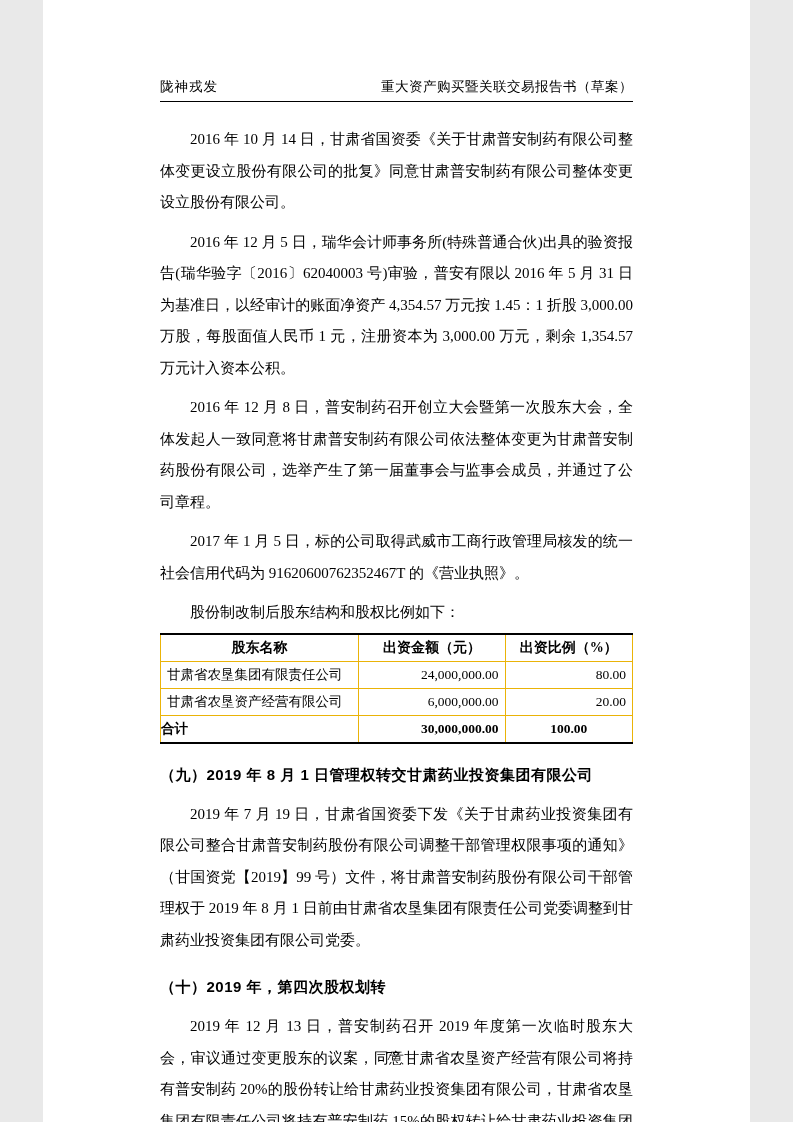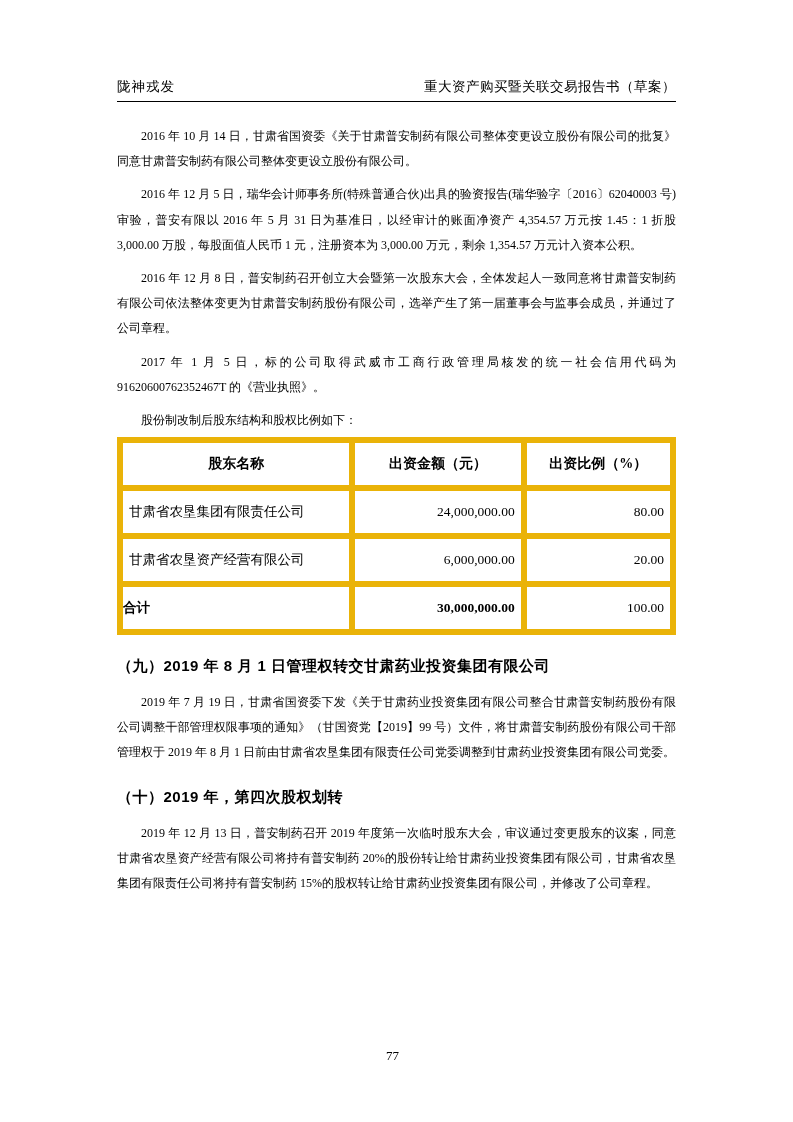--- a/index.html
+++ b/index.html
@@ -1,21 +1,21 @@
 <!DOCTYPE html>
 <html><head>
 <meta charset="utf-8">
 <style>
   html, body {
     margin: 0;
     padding: 0;
     background: #e9e9e9;
   }
   .page {
-    width: 793px;
+    width: 707px;
     height: 1122px;
     margin: 0 auto;
     background: #ffffff;
     position: relative;
     box-sizing: border-box;
     padding: 46px 117px 0 117px;
     font-family: "Liberation Serif", serif;
     color: #000000;
     overflow: hidden;
   }
@@ -31,42 +31,42 @@
     letter-spacing: 1px;
   }
   .doc-header .hdr-right {
     letter-spacing: 0.5px;
     margin-top: 32px;
   }
   .content {
     padding-top: 14px;
   }
   p.para {
-    font-size: 12px;
+    font-size: 15px;
     line-height: 2.1;
     text-align: justify;
     text-indent: 2em;
     margin: 8px 0;
   }
   p.table-intro {
     margin-bottom: 4px;
   }
   .table-wrap {
     margin: 2px 0 6px 0;
   }
   table.shareholder-table {
     border-collapse: collapse;
     width: 100%;
     font-size: 13.5px;
     table-layout: fixed;
   }
   table.shareholder-table th,
   table.shareholder-table td {
-    border: 6px solid #eab308;
-    padding: 12px 6px;
+    border: 1px solid #eab308;
+    padding: 4px 6px;
     height: 18px;
   }
   table.shareholder-table {
     border-top: 2px solid #000;
     border-bottom: 2px solid #000;
   }
   table.shareholder-table th {
     font-weight: bold;
     text-align: center;
     font-size: 14px;
@@ -88,21 +88,22 @@
   }
   tr.total-row td {
     font-weight: bold;
   }
   tr.total-row td.cell-name {
     text-align: left;
     padding-left: 0;
     font-family: Liberation Mono, monospace;
   }
   tr.total-row td.cell-ratio {
-    font-weight: normal;
+    font-weight: bold;
+    text-align: center;
   }
   h2.section-heading {
     font-family: "Liberation Sans", "DejaVu Sans", sans-serif;
     font-weight: bold;
     font-size: 15px;
     margin: 22px 0 14px 0;
     letter-spacing: 0.5px;
   }
   .page-footer {
     position: absolute;

